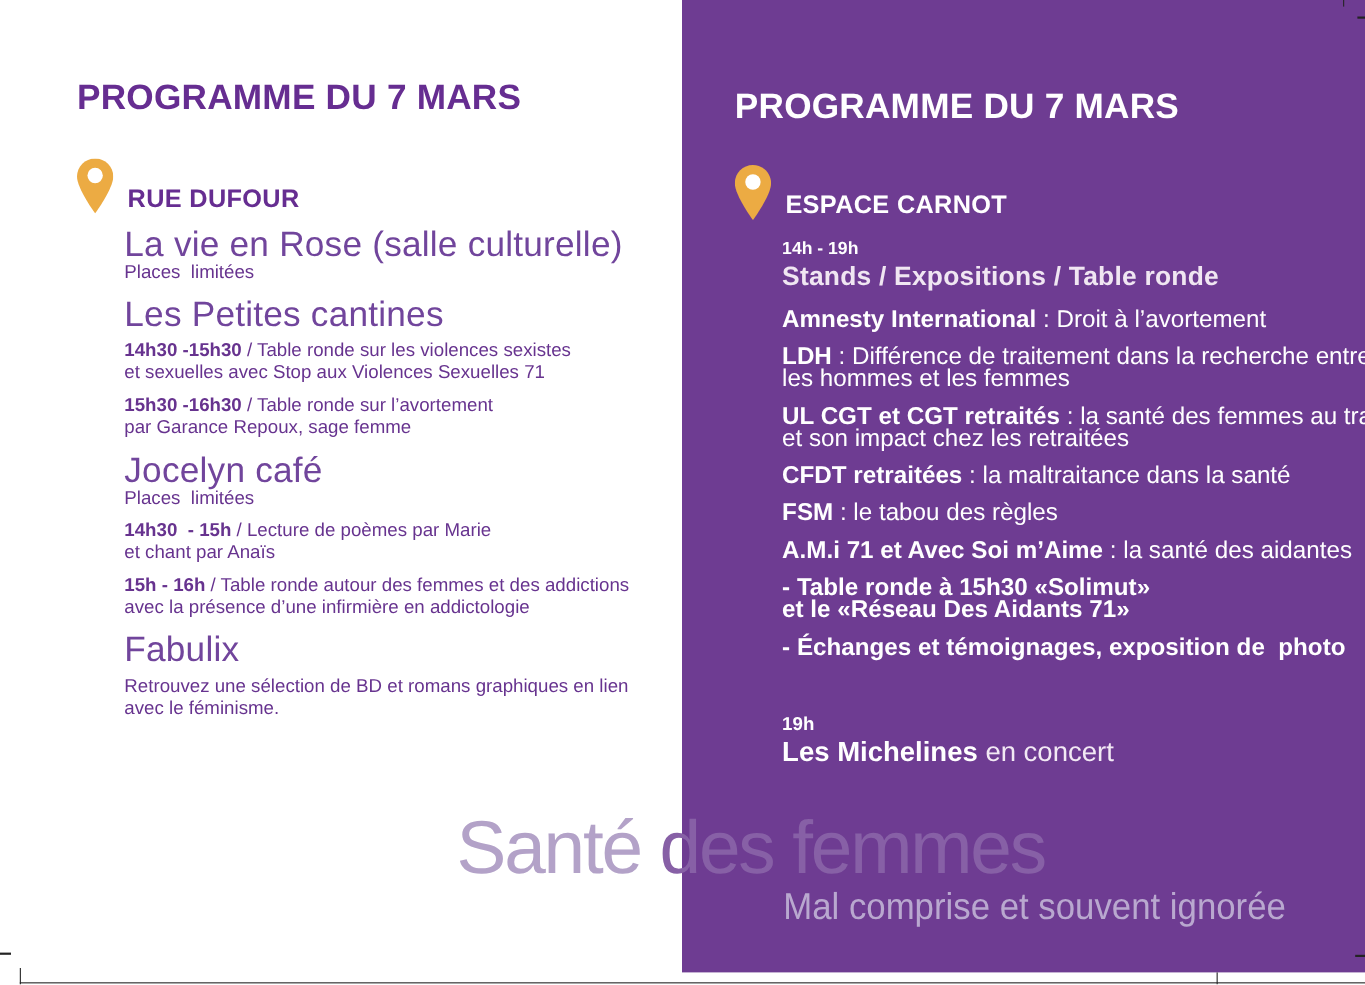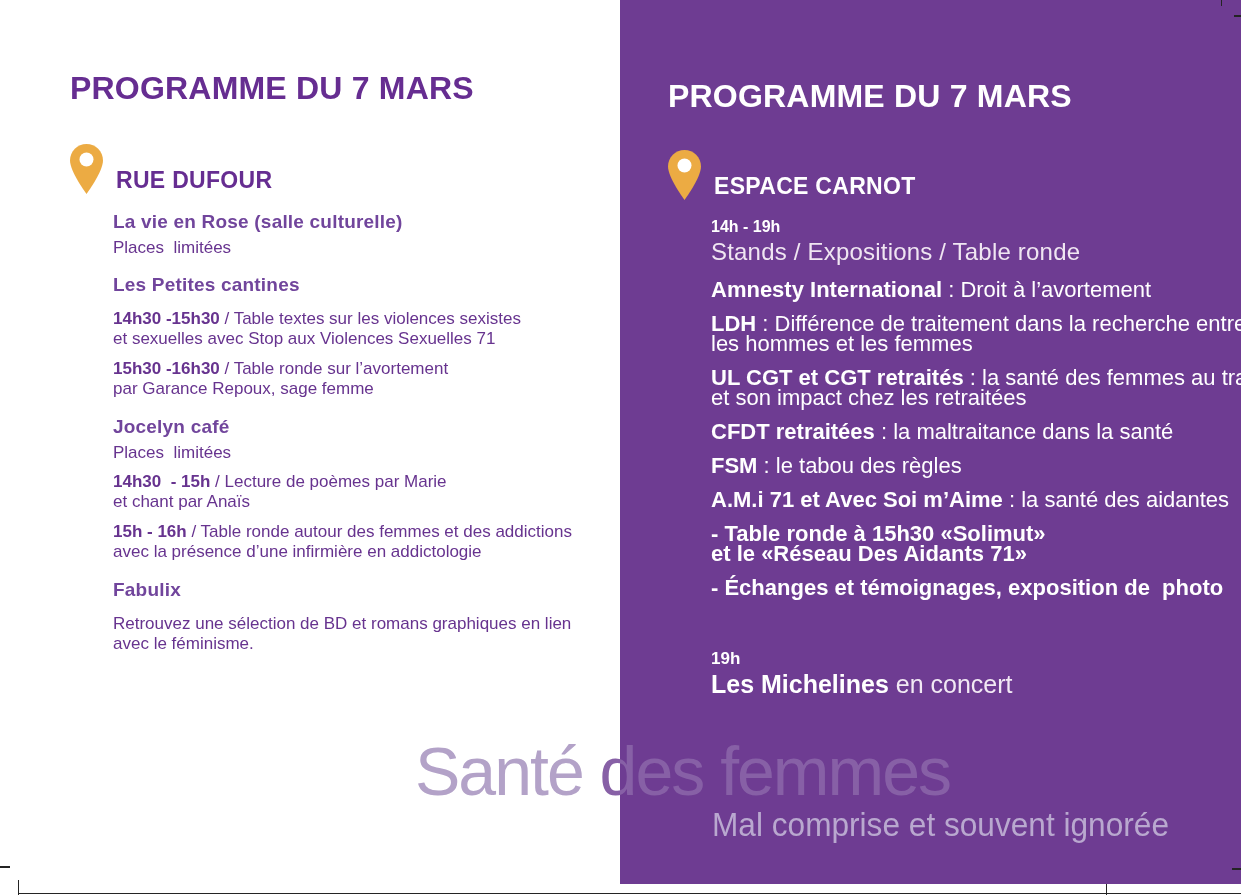--- a/index.html
+++ b/index.html
@@ -38,35 +38,35 @@
   h2.venue {
     margin: 0; font-size: 23px; font-weight: 800; letter-spacing: 0.3px;
   }
   .col-left h2.venue  { color: #662d91; }
   .col-right h2.venue { color: #ffffff; }
 
   .content { margin-left: 43px; }
 
   
   h3.event-heading {
-    margin: 14px 0 2px; font-size: 19px; line-height: 28px;
-    font-weight: 700; color: #71459c; letter-spacing: 0.2px;
+    margin: 14px 0 2px; font-size: 32px; line-height: 28px;
+    font-weight: 400; color: #71459c; letter-spacing: 0.2px;
   }
   .note { margin: 0; font-size: 17px; line-height: 19px; font-weight: 400; white-space: pre; }
   .event, .desc {
     margin: 10px 0 0; font-size: 17px; line-height: 20px; white-space: pre;
   }
   .event strong { font-weight: 700; }
   .line { display: block; }
 
   
   .hours { margin: 18px 0 0; font-size: 16px; line-height: 17px; font-weight: 700; }
   .subtitle {
     margin: 3px 0 13px; font-size: 24px; line-height: 28px;
-    font-weight: 400; color: #f0e6f2; letter-spacing: 0.2px;
+    font-weight: 700; color: #f0e6f2; letter-spacing: 0.2px;
   }
   .item, .bullet {
     margin: 14px 0 0; font-size: 22px; line-height: 20px; white-space: pre; color: #ffffff;
   }
   .item strong { font-weight: 700; }
   .bullet { font-weight: 700; }
   .concert { margin-top: 52px; }
   .concert-time { margin: 0; font-size: 17px; line-height: 17px; font-weight: 700; }
   .concert-name { margin: 3px 0 0; font-size: 25px; line-height: 28px; white-space: pre; }
   .concert-name strong { font-weight: 800; }
@@ -107,21 +107,21 @@
       </svg>
       <h2 class="venue">RUE DUFOUR</h2>
     </div>
 
     <div class="content">
 
       <h3 class="event-heading">La vie en Rose (salle culturelle)</h3>
       <p class="note">Places  limitées</p>
 
       <h3 class="event-heading">Les Petites cantines</h3>
-      <p class="event"><strong>14h30 -15h30</strong><span> / Table textes sur les violences sexistes</span><span class="line">et sexuelles avec Stop aux Violences Sexuelles 71</span></p>
+      <p class="event"><strong>14h30 -15h30</strong><span> / Table ronde sur les violences sexistes</span><span class="line">et sexuelles avec Stop aux Violences Sexuelles 71</span></p>
       <p class="event"><strong>15h30 -16h30</strong><span> / Table ronde sur l’avortement</span><span class="line">par Garance Repoux, sage femme</span></p>
 
       <h3 class="event-heading">Jocelyn café</h3>
       <p class="note">Places  limitées</p>
       <p class="event"><strong>14h30  - 15h</strong><span> / Lecture de poèmes par Marie</span><span class="line">et chant par Anaïs</span></p>
       <p class="event"><strong>15h - 16h</strong><span> / Table ronde autour des femmes et des addictions</span><span class="line">avec la présence d’une infirmière en addictologie</span></p>
 
       <h3 class="event-heading">Fabulix</h3>
       <p class="desc"><span class="line">Retrouvez une sélection de BD et romans graphiques en lien</span><span class="line">avec le féminisme.</span></p>
 

